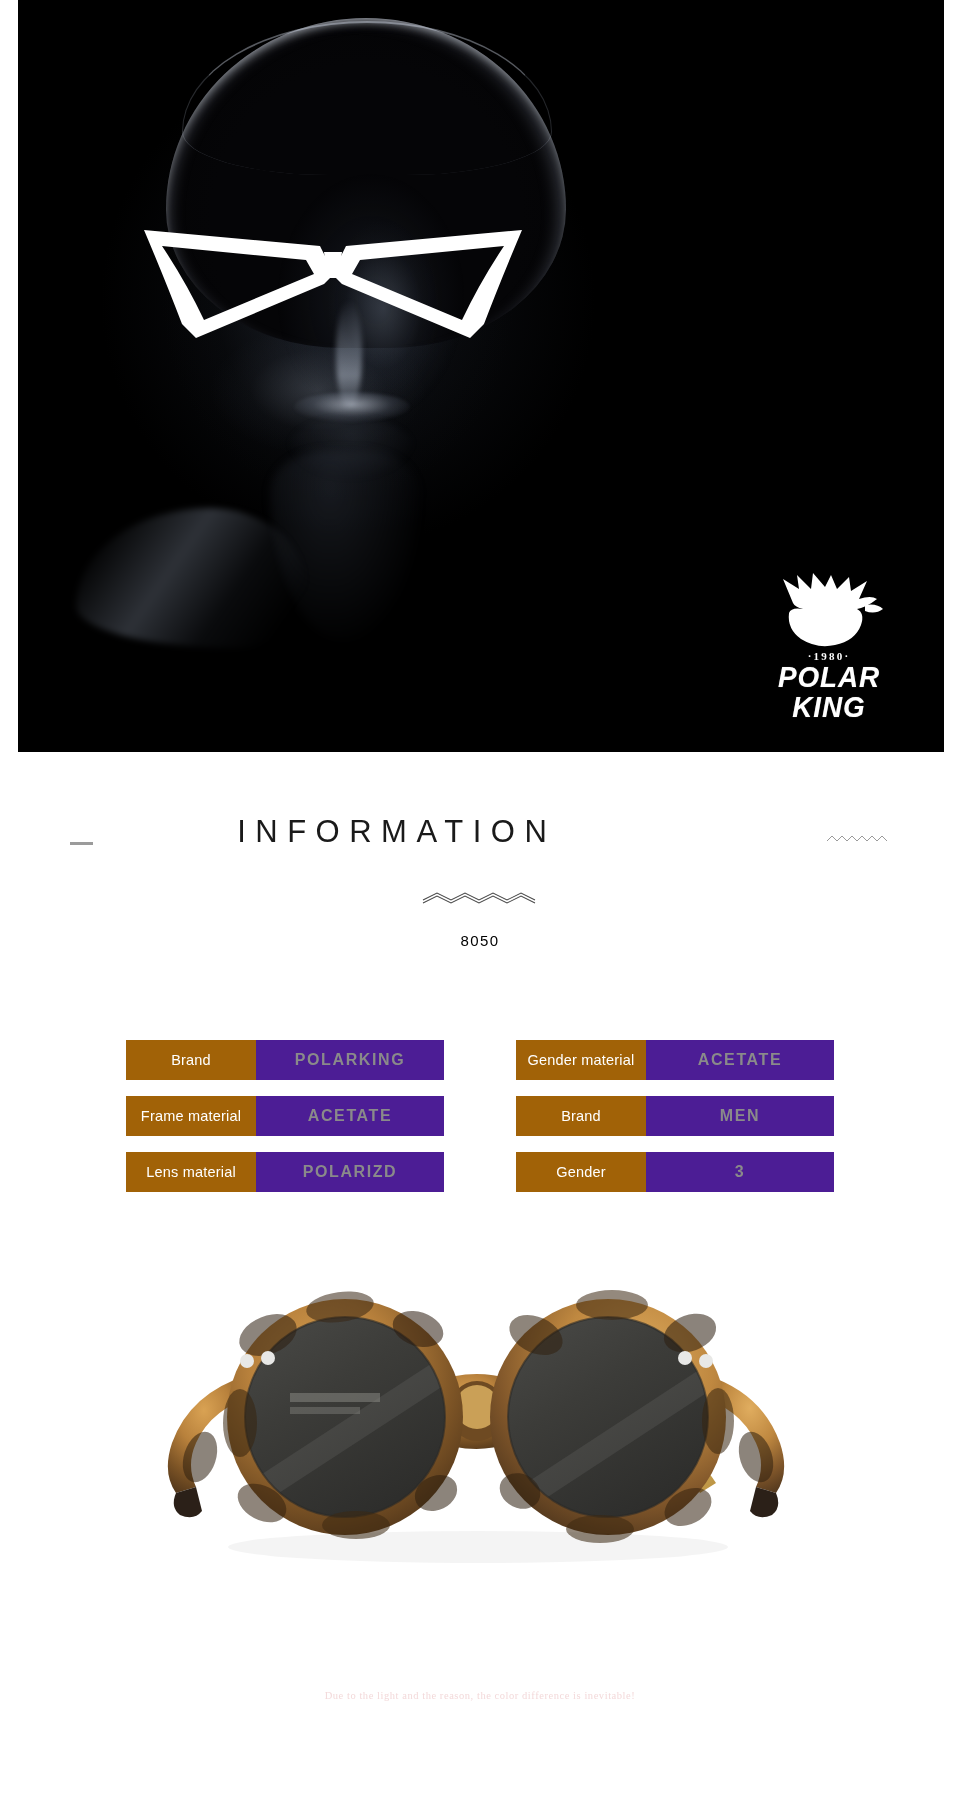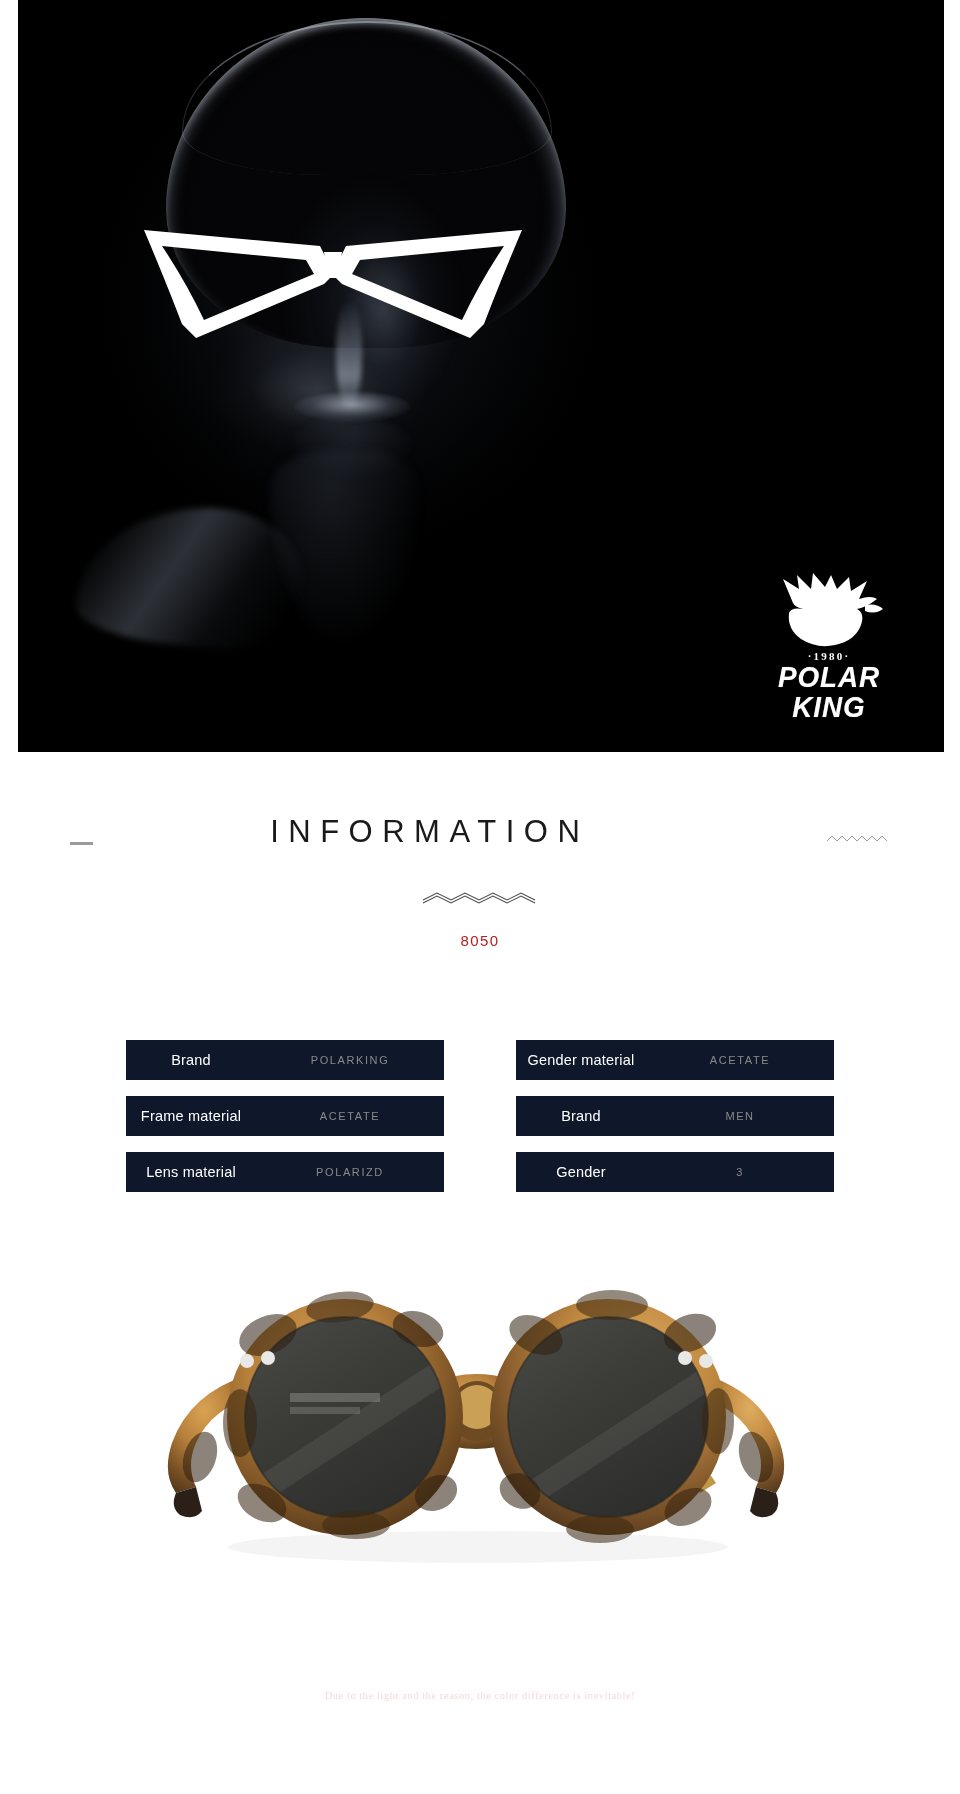--- a/index.html
+++ b/index.html
@@ -182,21 +182,20 @@
     left: 0;
     top: 0;
     width: 784px;
     text-align: center;
     font-size: 31px;
     font-weight: 300;
     letter-spacing: 9.5px;
     color: #1a1a1a;
     text-indent: 9.5px;
     font-family: "Liberation Sans", sans-serif;
-    margin-left: 33px;
   }
   .info-zig-right {
     position: absolute;
     right: 72px;
     top: 18px;
     width: 62px;
     height: 14px;
   }
   .info-zig-center {
     position: absolute;
@@ -209,56 +208,57 @@
     align-items: center;
   }
   .info-model {
     position: absolute;
     left: 0;
     top: 932px;
     width: 960px;
     text-align: center;
     font-size: 15px;
     letter-spacing: 1.4px;
-    color: #b91c1c;
+    color: #000000;
     font-family: "Liberation Sans", sans-serif;
   }
 
   
   .specs {
     position: absolute;
     left: 0;
     top: 1040px;
     width: 960px;
     display: flex;
     justify-content: center;
     gap: 72px;
   }
   .spec-col { display: flex; flex-direction: column; gap: 16px; }
   .spec-row { display: flex; height: 40px; width: 318px; }
   .spec-key {
     width: 130px;
-    background: #0f172a;
+    background: #a16207;
     color: #ffffff;
     font-size: 14.5px;
     display: flex;
     align-items: center;
     justify-content: center;
     letter-spacing: 0.2px;
     white-space: nowrap;
   }
   .spec-val {
     flex: 1;
-    background: #0f172a;
+    background: #4c1d95;
     color: #8a8a8a;
-    font-size: 11px;
+    font-size: 16px;
     letter-spacing: 1.6px;
     display: flex;
     align-items: center;
     justify-content: center;
+    font-weight: bold;
   }
 
   
   .product {
     position: absolute;
     left: 0;
     top: 1225px;
     width: 960px;
     height: 400px;
   }

